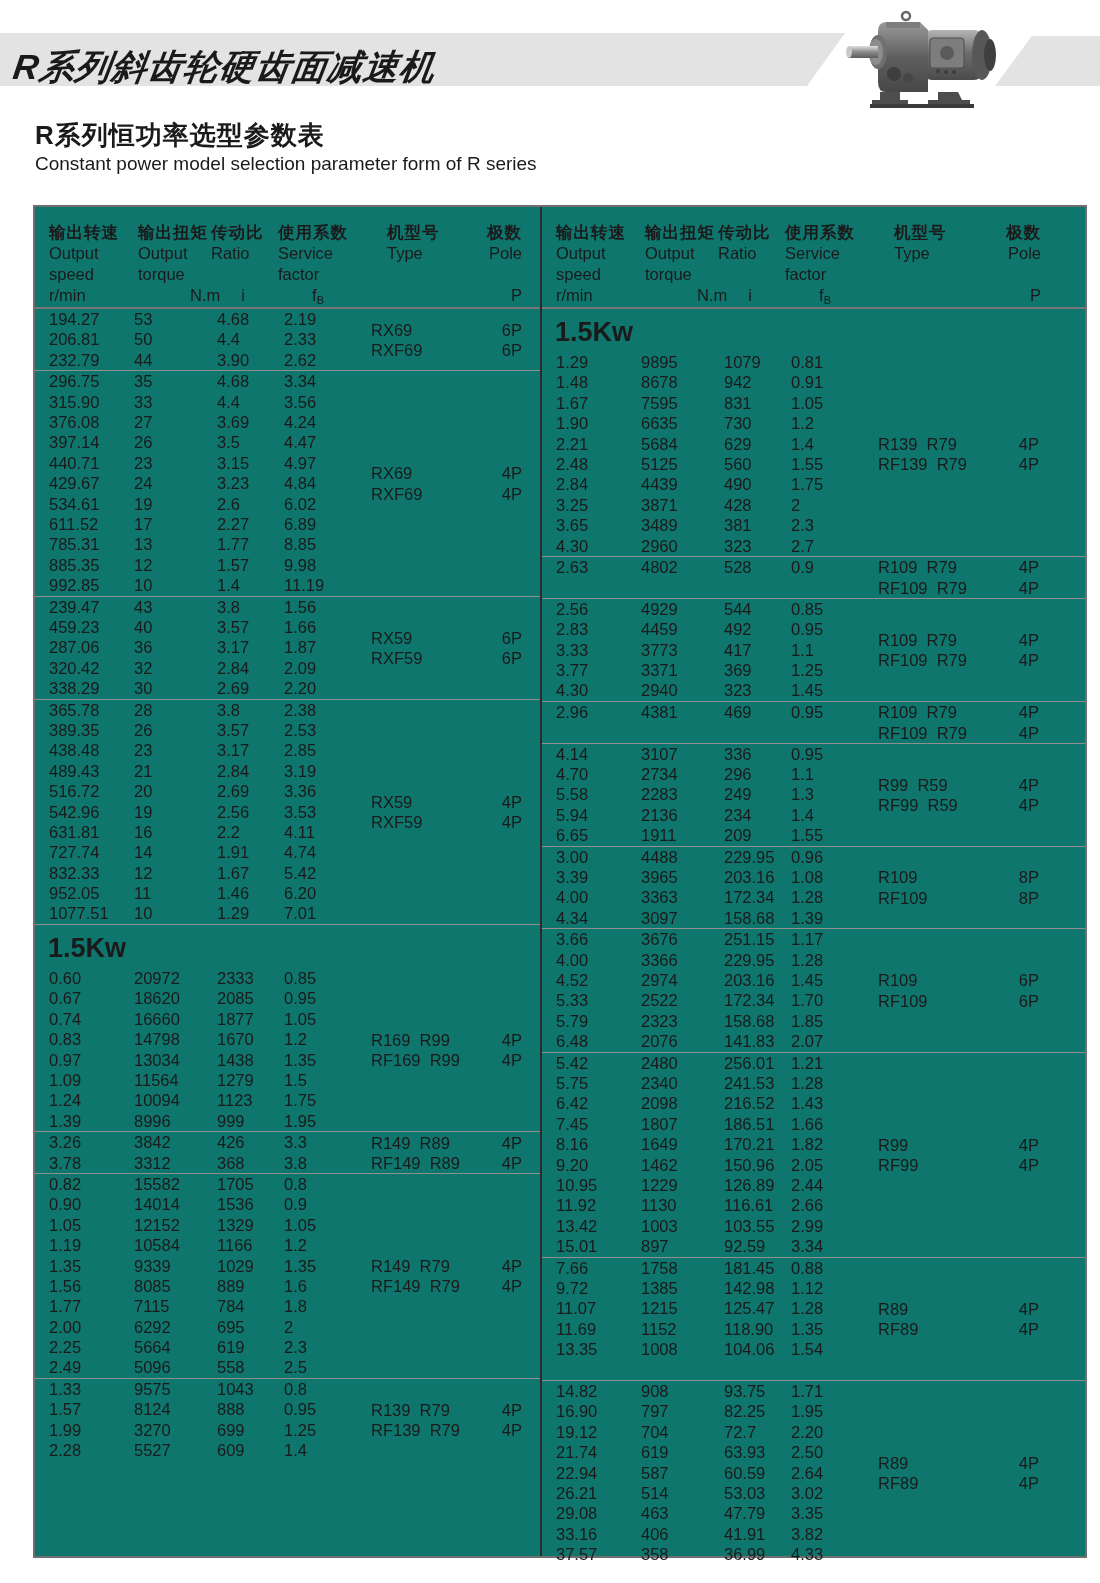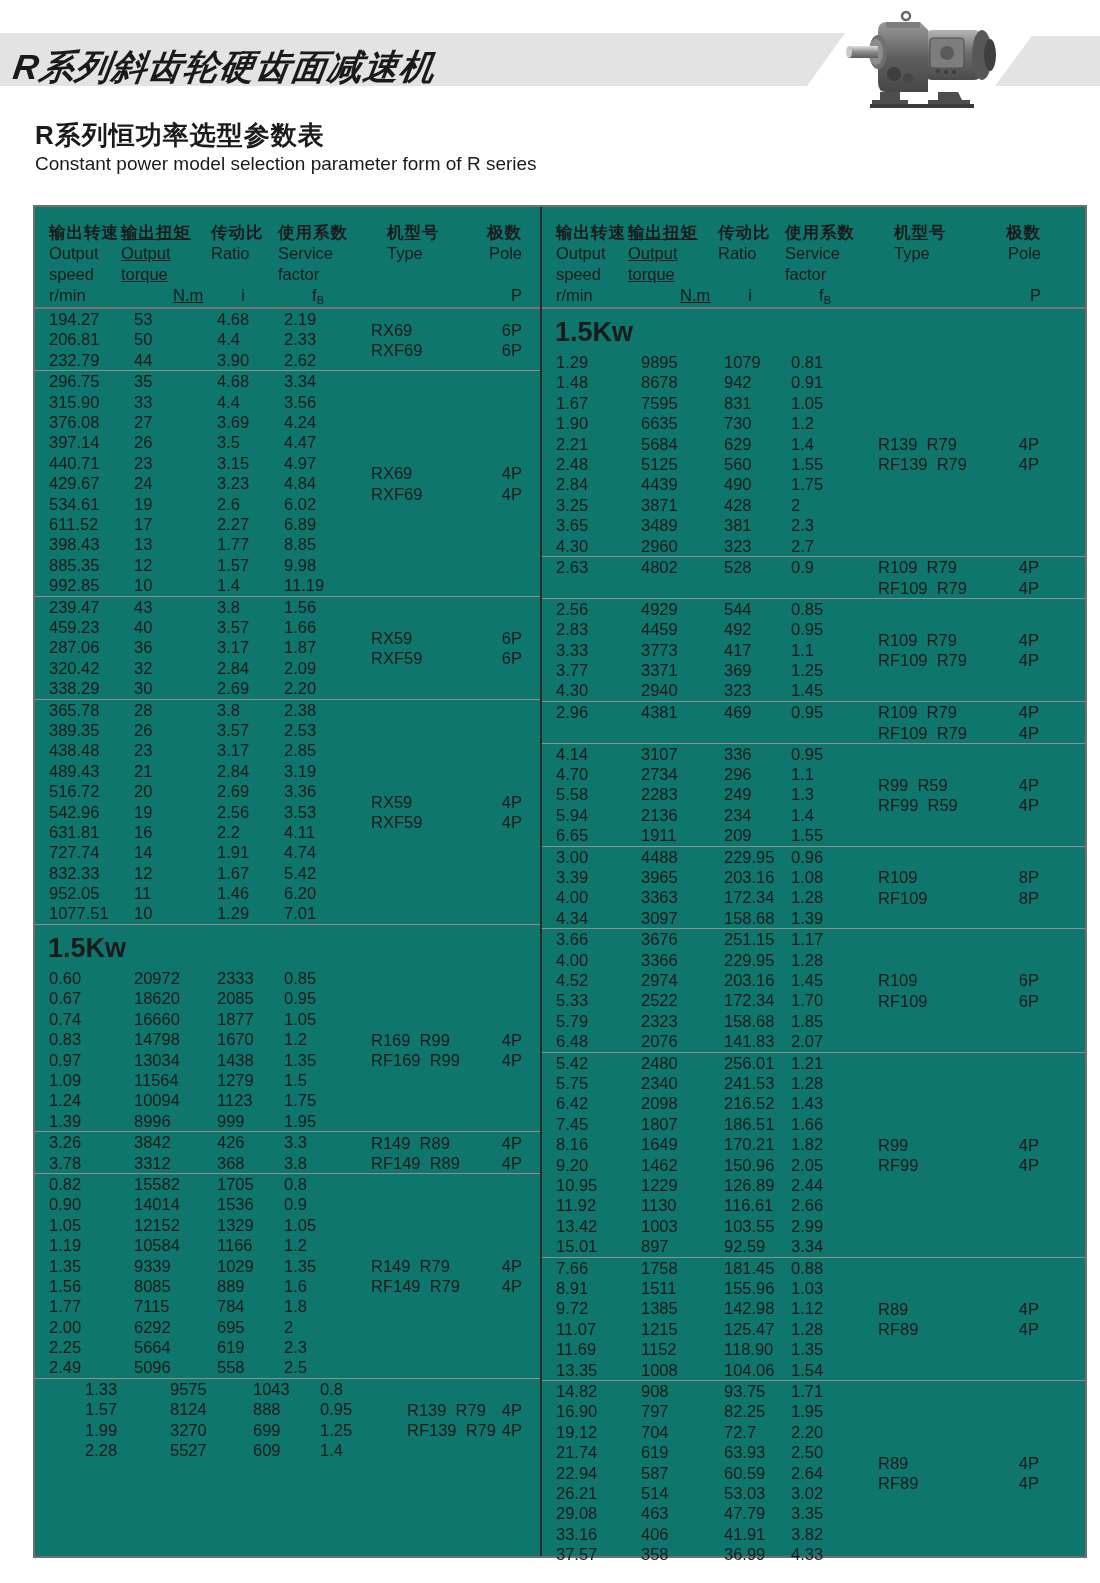--- a/index.html
+++ b/index.html
@@ -24,21 +24,21 @@
   .ptable{position:absolute;left:33px;top:205px;width:1054px;height:1353px;
           border:2px solid #6e6e6e;display:flex;box-sizing:border-box;background:#0f766e;}
   .half{position:relative;height:100%;box-sizing:border-box;}
   .half-left{width:507px;border-right:2px solid #2b2b2b;}
   .half-right{flex:1;}
 
   .thead{position:relative;height:100px;border-bottom:2px solid #777;}
   .hcol{position:absolute;top:15px;font-size:16.5px;line-height:21px;white-space:nowrap;}
   .hcol .hzh{font-weight:bold;letter-spacing:1px;}
   .hc1{left:14px;}
-  .hc2{left:86px;text-decoration:underline;}
+  .hc2{left:103px;}
   .hc3{left:176px;width:64px;}
   .hc4{left:243px;width:80px;}
   .hc5{left:352px;}
   .hc6{right:18px;text-align:right;}
   .half-right .hc6{right:44px;}
   .hline{height:21px;}
   .hc3 .hunit,.hc4 .hunit{text-align:center;}
   .hc2 .hunit{padding-left:52px;}
   .subB{font-size:11px;vertical-align:-3px;}
 
@@ -231,21 +231,21 @@
                 <span class="cell c3">2.6</span>
                 <span class="cell c4">6.02</span>
               </div>
               <div class="row">
                 <span class="cell c1">611.52</span>
                 <span class="cell c2">17</span>
                 <span class="cell c3">2.27</span>
                 <span class="cell c4">6.89</span>
               </div>
               <div class="row">
-                <span class="cell c1">398.43</span>
+                <span class="cell c1">785.31</span>
                 <span class="cell c2">13</span>
                 <span class="cell c3">1.77</span>
                 <span class="cell c4">8.85</span>
               </div>
               <div class="row">
                 <span class="cell c1">885.35</span>
                 <span class="cell c2">12</span>
                 <span class="cell c3">1.57</span>
                 <span class="cell c4">9.98</span>
               </div>
@@ -547,21 +547,21 @@
               <div class="type-line">
                 <span class="type-name">R149  R79</span>
                 <span class="type-pole">4P</span>
               </div>
               <div class="type-line">
                 <span class="type-name">RF149  R79</span>
                 <span class="type-pole">4P</span>
               </div>
             </div>
           </div>
-          <div class="group last" style="min-height: 81.6px; margin-left: 36px;">
+          <div class="group last" style="min-height: 81.6px;">
             <div class="rows">
               <div class="row">
                 <span class="cell c1">1.33</span>
                 <span class="cell c2">9575</span>
                 <span class="cell c3">1043</span>
                 <span class="cell c4">0.8</span>
               </div>
               <div class="row">
                 <span class="cell c1">1.57</span>
                 <span class="cell c2">8124</span>
@@ -1000,26 +1000,20 @@
           </div>
           <div class="group" style="min-height: 122.4px;">
             <div class="rows">
               <div class="row">
                 <span class="cell c1">7.66</span>
                 <span class="cell c2">1758</span>
                 <span class="cell c3">181.45</span>
                 <span class="cell c4">0.88</span>
               </div>
               <div class="row">
-                <span class="cell c1">8.91</span>
-                <span class="cell c2">1511</span>
-                <span class="cell c3">155.96</span>
-                <span class="cell c4">1.03</span>
-              </div>
-              <div class="row">
                 <span class="cell c1">9.72</span>
                 <span class="cell c2">1385</span>
                 <span class="cell c3">142.98</span>
                 <span class="cell c4">1.12</span>
               </div>
               <div class="row">
                 <span class="cell c1">11.07</span>
                 <span class="cell c2">1215</span>
                 <span class="cell c3">125.47</span>
                 <span class="cell c4">1.28</span>

